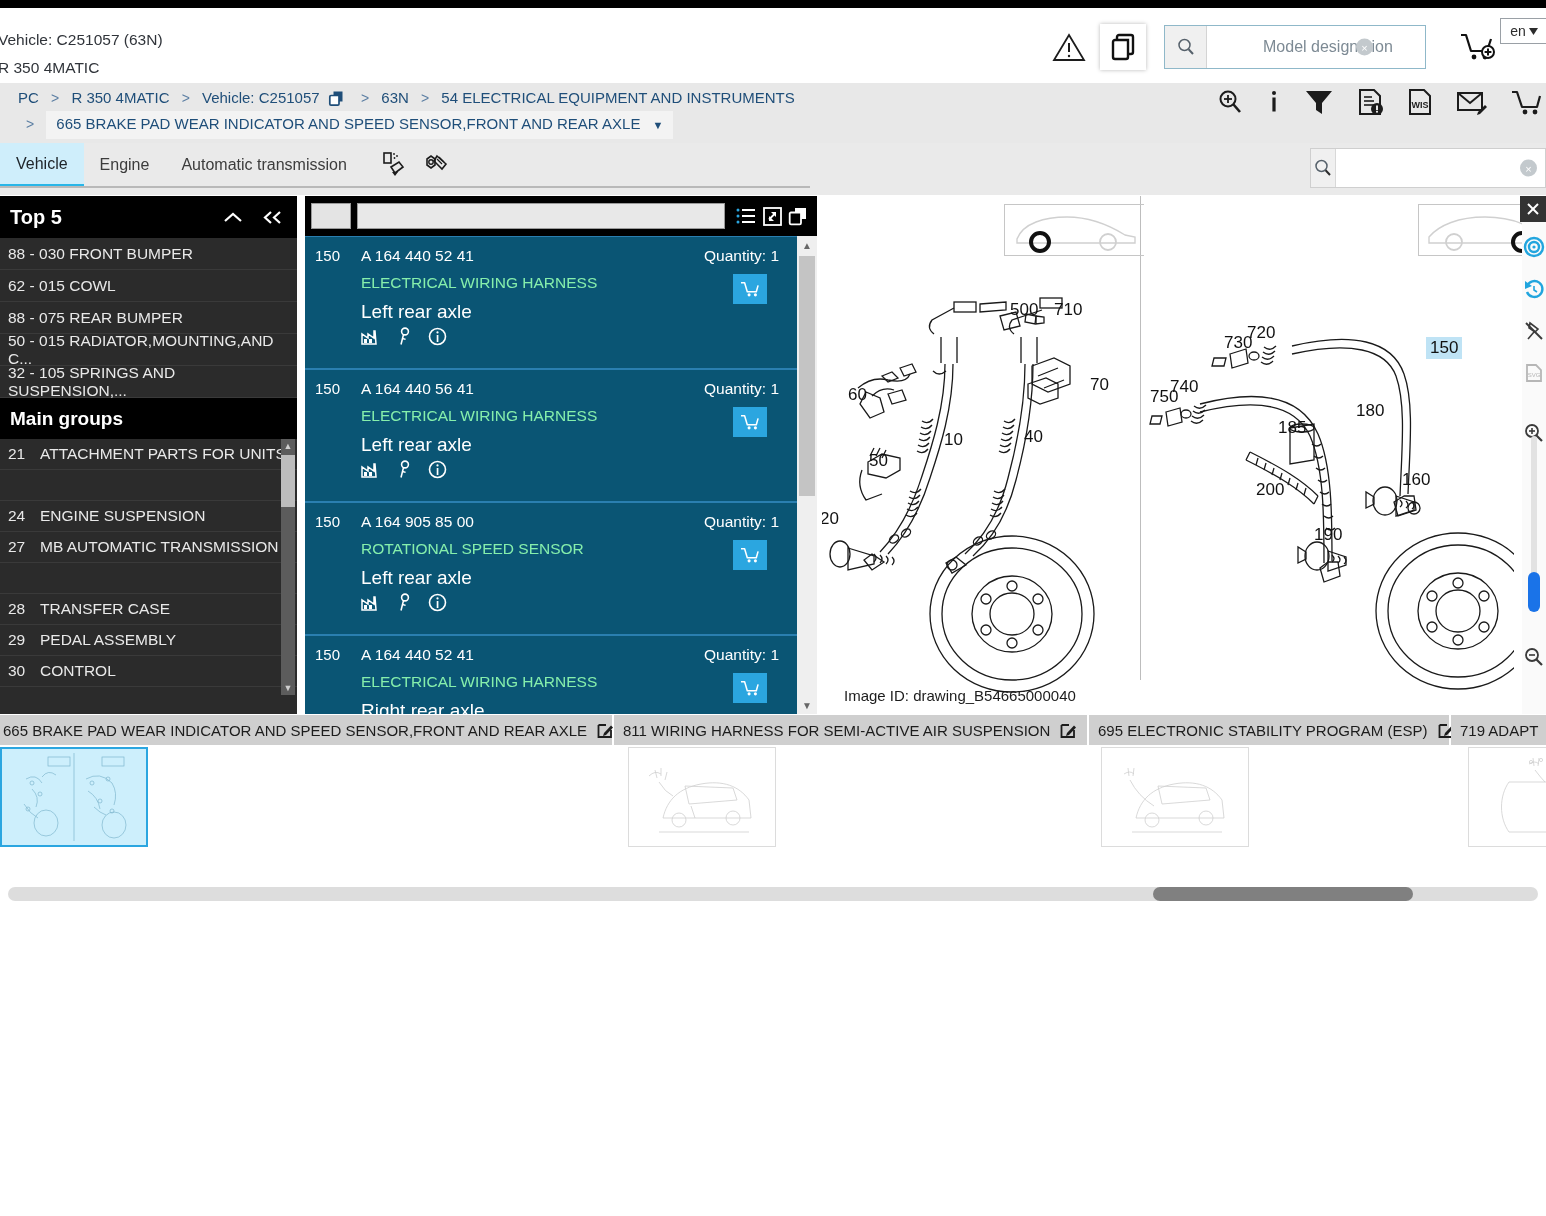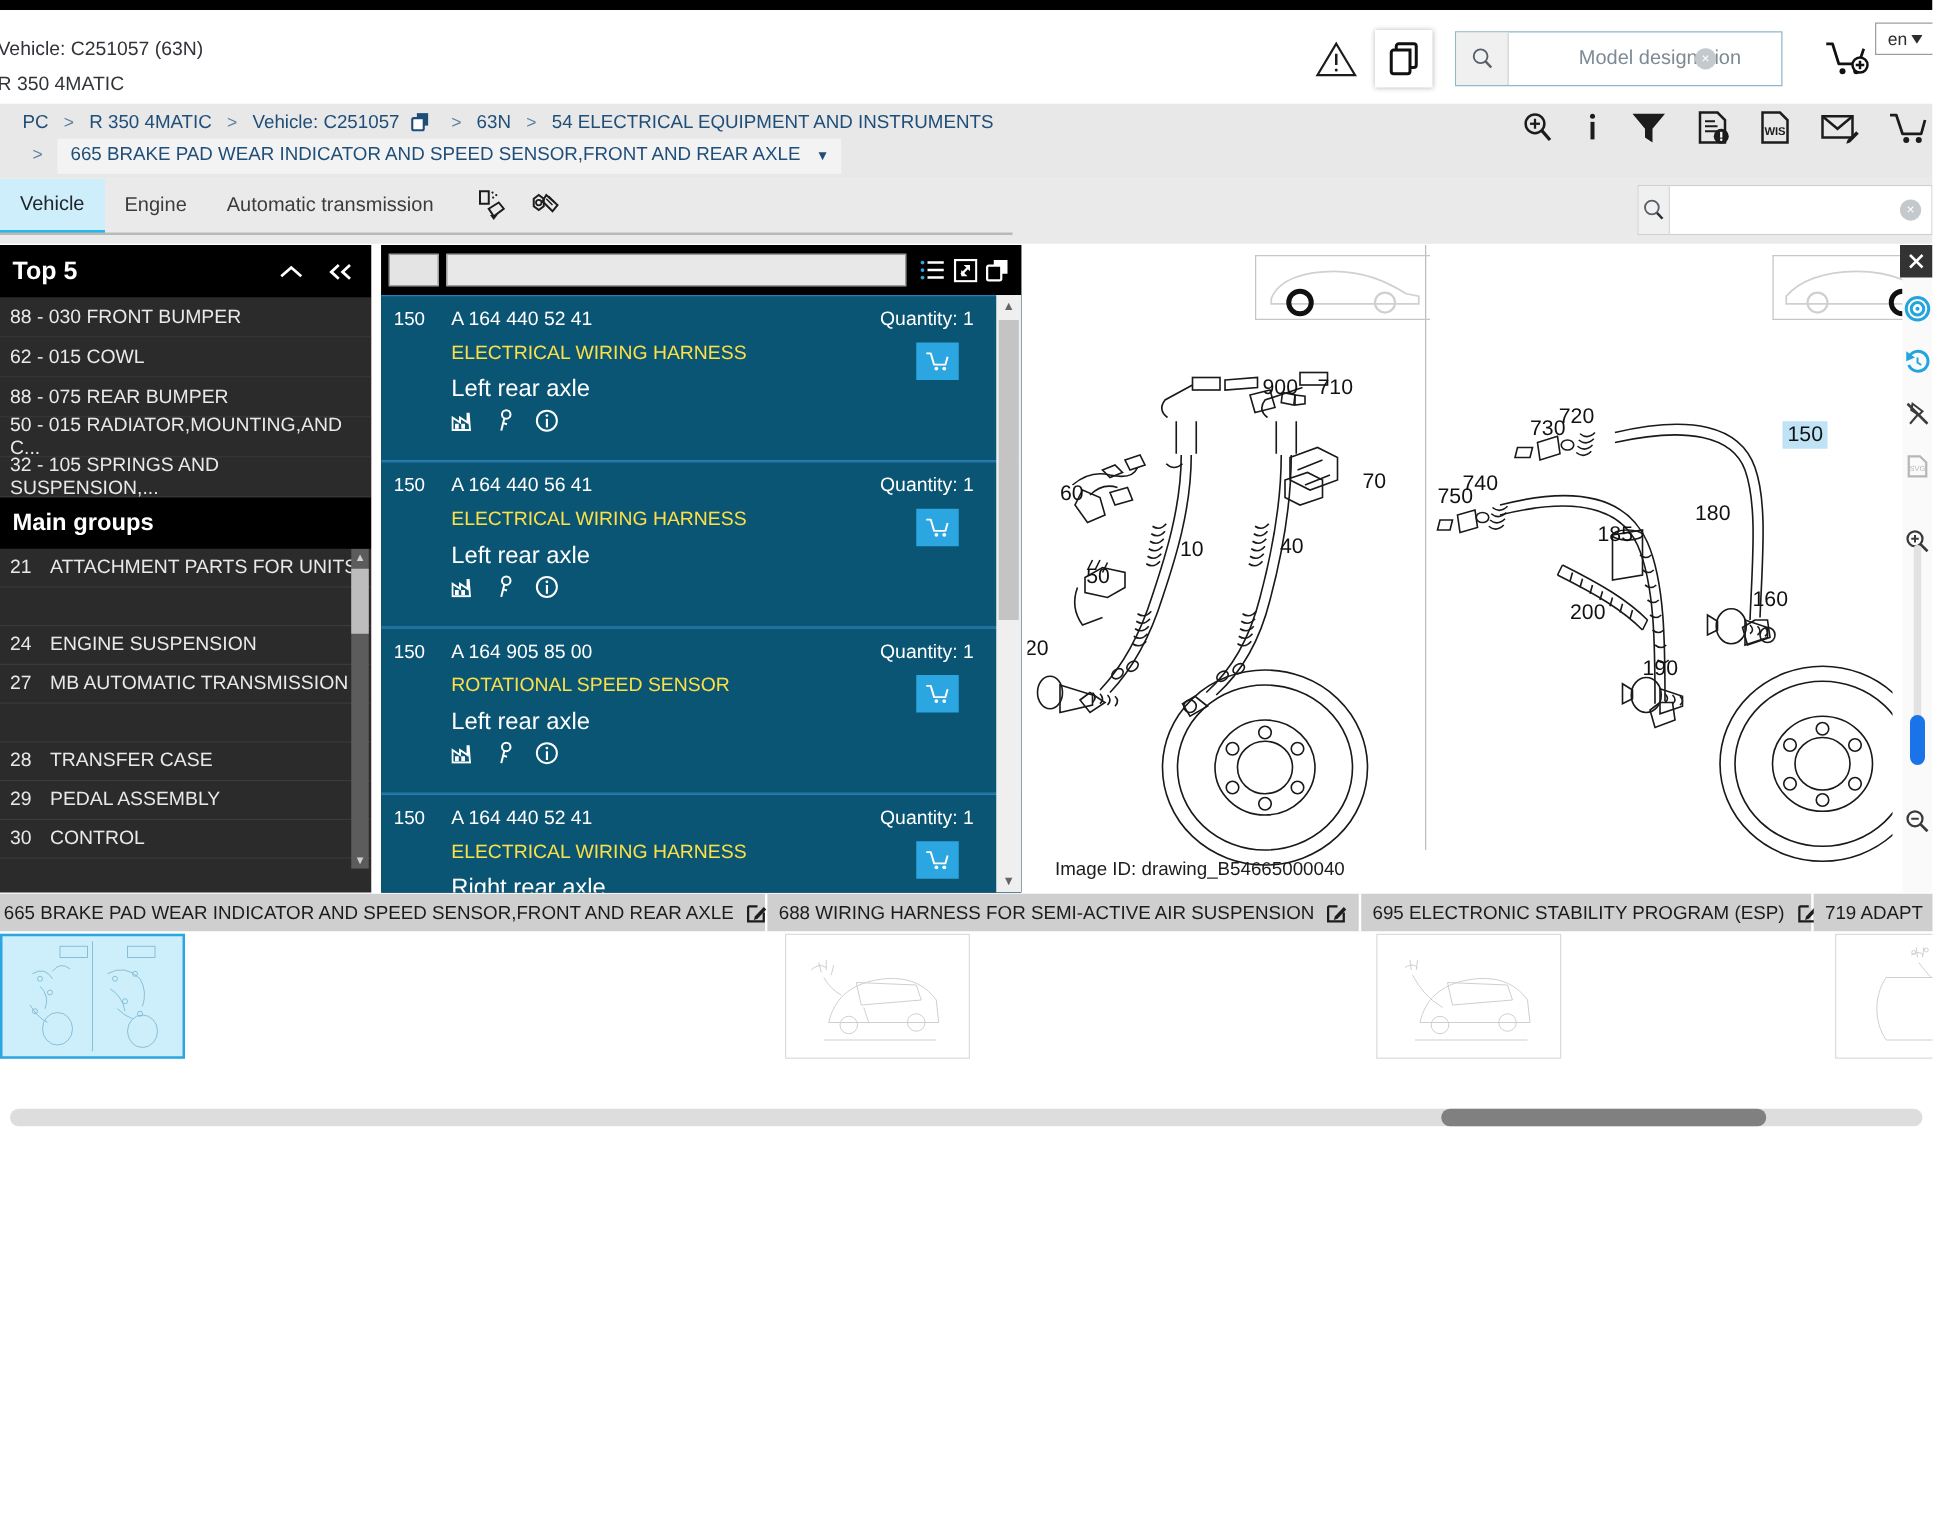--- a/index.html
+++ b/index.html
@@ -74,21 +74,21 @@
   
   .parts { position:absolute; left:305px; top:196px; width:512px; height:518px; background:#000; }
   .parts-head { height:40px; background:#000; display:flex; align-items:center; padding:0 6px; }
   .ph-box { width:40px; height:26px; background:#e4e4e4; border:1px solid #9a9a9a; margin-right:6px; cursor:pointer;}
   .ph-field { flex:1; height:26px; background:#e8e8e8; border:1px solid #9a9a9a; margin-right:8px; }
   .ph-ico { width:26px; display:flex; align-items:center; justify-content:center; color:#fff; cursor:pointer;}
   .parts-body { position:relative; height:478px; overflow:hidden; background:#0a5574;}
   .part { background:#0a5574; border-bottom:1px solid #2a7fb0; border-top:1px solid #2a7fb0; padding:10px 0 8px 0; position:relative; height:133px; cursor:pointer;}
   .part .pnum { position:absolute; left:10px; top:10px; font-size:15px; color:#fff; }
   .part .pnr  { position:absolute; left:56px; top:10px; font-size:15.5px; color:#fff; }
-  .part .pdesc{ position:absolute; left:56px; top:37px; font-size:15.5px; color:#fde047; }
+  .part .pdesc{ position:absolute; left:56px; top:37px; font-size:15.5px; color:#86efac; }
   .part .ploc { position:absolute; left:56px; top:64px; font-size:19px; color:#fff; }
   .part .picons { position:absolute; left:56px; top:90px; display:flex; gap:16px; align-items:center; }
   .part .pqty { position:absolute; right:38px; top:10px; font-size:15.5px; color:#fff; }
   .part .pcart { position:absolute; right:50px; top:37px; width:34px; height:30px; background:#2ba6e0; display:flex; align-items:center; justify-content:center; cursor:pointer;}
   .parts-scroll { position:absolute; right:0; top:0; width:20px; height:478px; background:#efefef; }
   .ps-arrow { height:18px; display:flex; align-items:center; justify-content:center; font-size:10px; color:#666; cursor:pointer;}
   .ps-thumb { position:absolute; left:2px; top:20px; width:16px; height:240px; background:#c4c4c4; cursor:pointer;}
 
   
   .viewer { position:absolute; left:822px; top:196px; width:700px; height:518px; background:#fff; overflow:hidden; }
@@ -659,21 +659,21 @@
         <ellipse cx="316" cy="395" rx="22" ry="21"></ellipse>
         <circle cx="316" cy="367" r="5"></circle>
           <circle cx="342" cy="380" r="5"></circle>
           <circle cx="342" cy="411" r="5"></circle>
           <circle cx="316" cy="424" r="5"></circle>
           <circle cx="290" cy="411" r="5"></circle>
           <circle cx="290" cy="380" r="5"></circle>
       </g>
     </svg>
 
-    <span class="callout" style="left:188px;  top:104px;">900</span>
+    <span class="callout" style="left:188px;  top:104px;">500</span>
     <span class="callout" style="left:232px;  top:104px;">710</span>
     <span class="callout" style="left:268px;  top:179px;">70</span>
     <span class="callout" style="left:26px;   top:189px;">60</span>
     <span class="callout" style="left:122px;  top:234px;">10</span>
     <span class="callout" style="left:202px;  top:231px;">40</span>
     <span class="callout" style="left:20px;   top:255px;margin-left:27px;">50</span>
     <span class="callout" style="left:-2px;   top:313px;">20</span>
 
     <span class="callout" style="left:402px; top:137px;">730</span>
     <span class="callout" style="left:425px; top:127px;">720</span>
@@ -749,21 +749,21 @@
       <div class="stab" style="width:620px; margin-left:-6px;">
         <span>665 BRAKE PAD WEAR INDICATOR AND SPEED SENSOR,FRONT AND REAR AXLE</span>
         <span class="edit">
           <svg width="17" height="17" viewBox="0 0 17 17">
               <path d="M1.5,3 H9 M1.5,3 V15 H14 V8" fill="none" stroke="#1c1c1c" stroke-width="1.8"></path>
               <path d="M7,11 L14,3.5 L16,5.5 L9,13 L6,14 Z" fill="#1c1c1c"></path>
             </svg>
         </span>
       </div>
       <div class="stab" style="width:475px;">
-        <span>688 WIRING HARNESS FOR SEMI-ACTIVE AIR SUSPENSION</span>
+        <span>811 WIRING HARNESS FOR SEMI-ACTIVE AIR SUSPENSION</span>
         <span class="edit">
           <svg width="17" height="17" viewBox="0 0 17 17">
               <path d="M1.5,3 H9 M1.5,3 V15 H14 V8" fill="none" stroke="#1c1c1c" stroke-width="1.8"></path>
               <path d="M7,11 L14,3.5 L16,5.5 L9,13 L6,14 Z" fill="#1c1c1c"></path>
             </svg>
         </span>
       </div>
       <div class="stab" style="width:362px;">
         <span>695 ELECTRONIC STABILITY PROGRAM (ESP)</span>
         <span class="edit">

